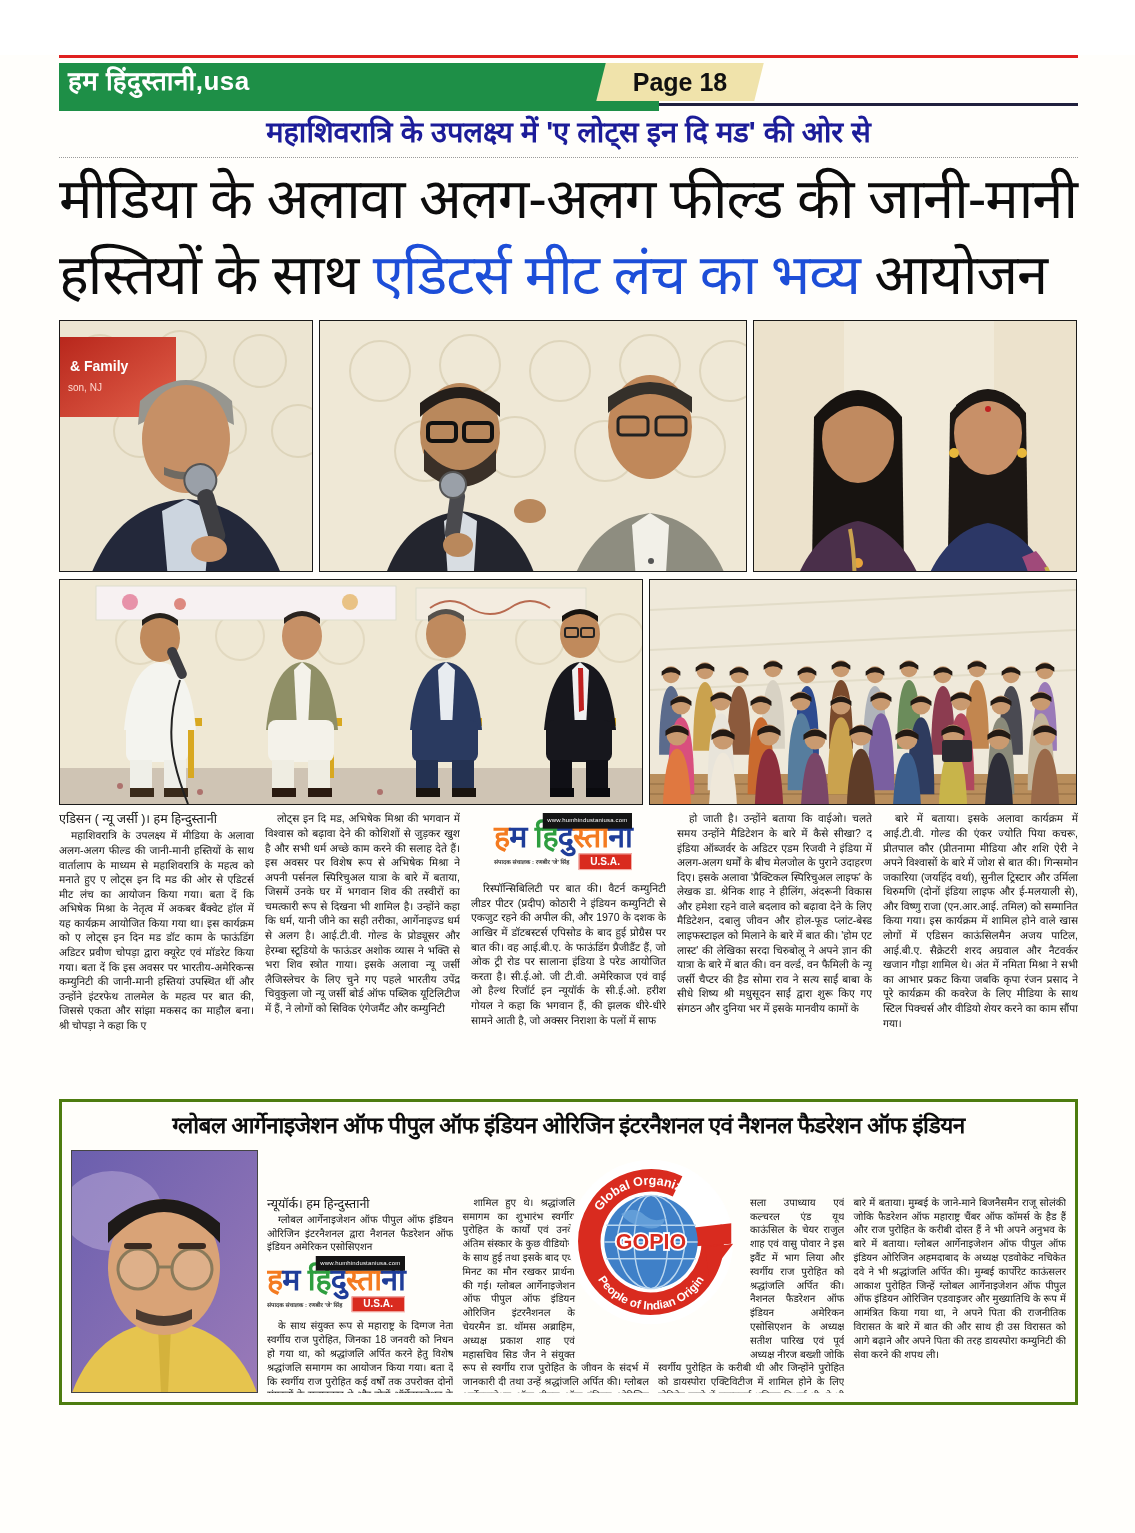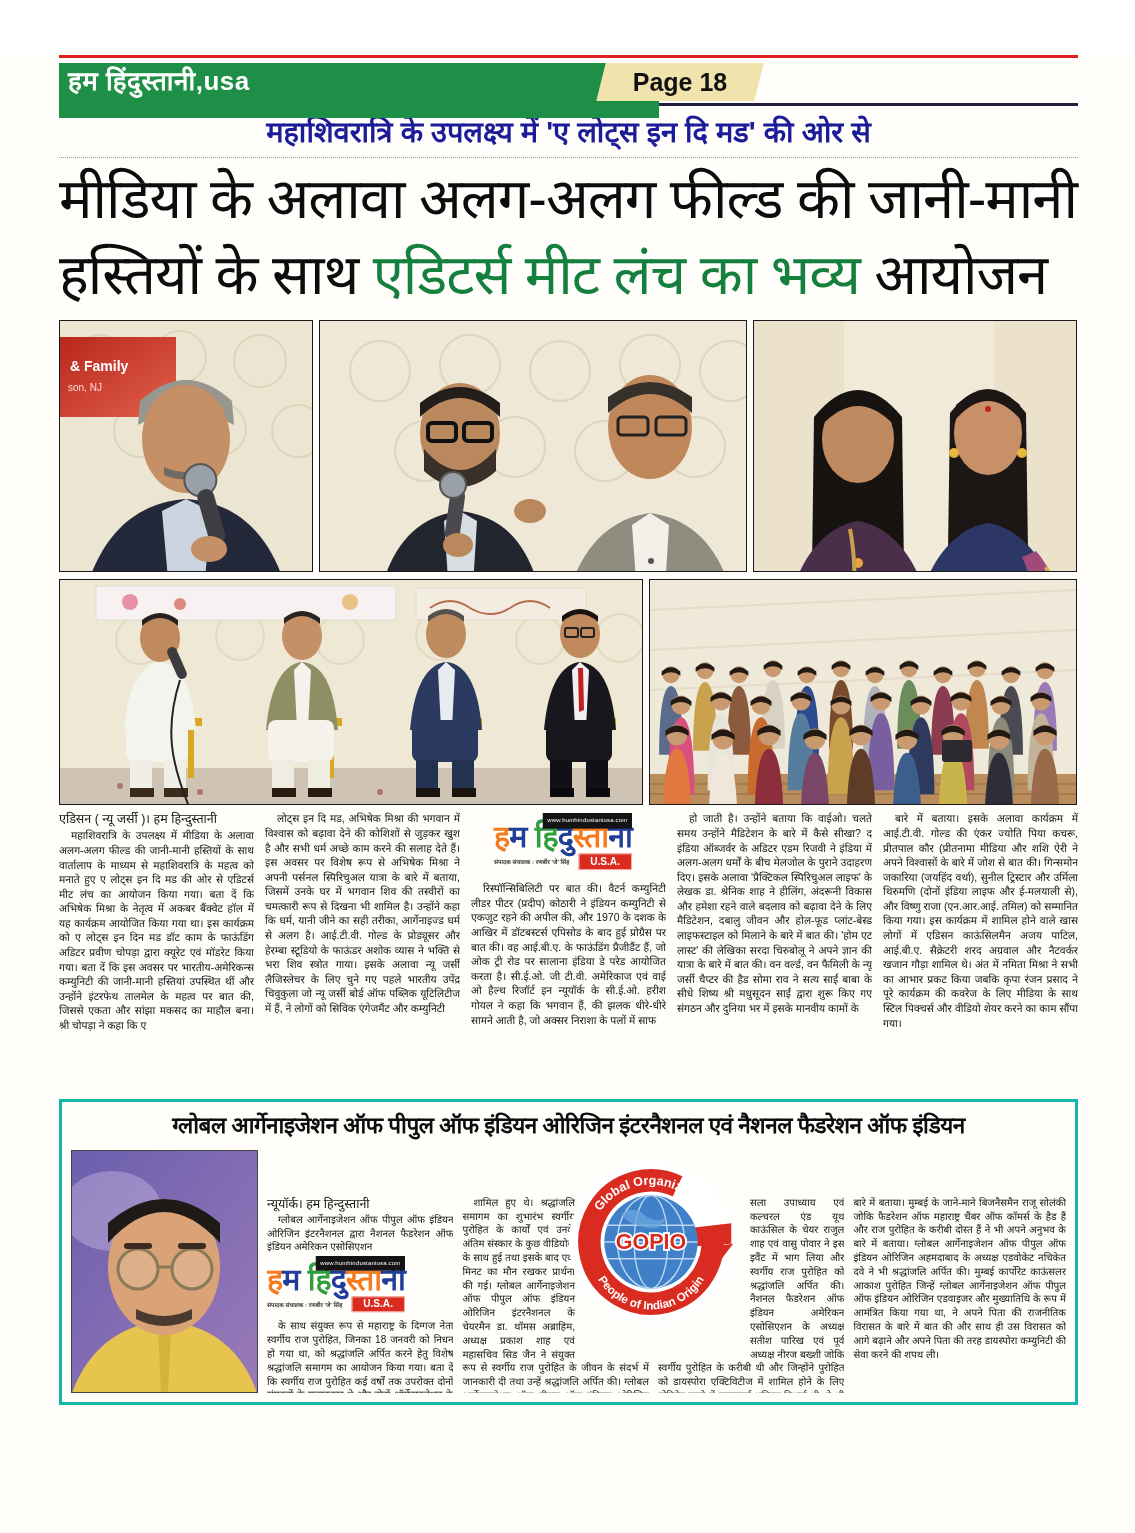--- a/index.html
+++ b/index.html
@@ -3,32 +3,32 @@
 <meta charset="utf-8">
 <style>
   * { margin:0; padding:0; box-sizing:border-box; }
   body { width:1135px; height:1533px; background:#ffffff; font-family:"Liberation Sans","DejaVu Sans",sans-serif; color:#111; overflow:hidden; }
   .page { position:relative; width:1135px; height:1533px; background:#fffefb; }
   .content { position:relative; margin-left:59px; width:1019px; }
 
   
   .topline { margin-top:55px; height:3px; background:#e02020; }
   .masthead { position:relative; height:41px; margin-top:3px; }
-  .green-bar { position:absolute; left:0; top:2px; width:600px; height:55px; background:#1e8f47; color:#fff; font-weight:bold; font-size:26px; line-height:37px; padding-left:9px; letter-spacing:.5px; }
+  .green-bar { position:absolute; left:0; top:2px; width:600px; height:48px; background:#1e8f47; color:#fff; font-weight:bold; font-size:26px; line-height:37px; padding-left:9px; letter-spacing:.5px; }
   .page-tab { position:absolute; left:542px; top:2px; width:158px; height:38px; background:#f0e3ab; transform:skewX(-14deg); }
   .page-tab-label { transform:skewX(14deg); text-align:center; font-weight:bold; font-size:25px; line-height:38px; color:#101010; }
   .mast-right { position:absolute; right:0; top:1px; text-align:right; }
   .mast-date { color:#d31f1f; font-weight:bold; font-size:17px; line-height:20px; }
   .mast-site { color:#0a9aa8; font-weight:bold; font-size:15px; line-height:17px; }
   .mast-rule { height:3px; background:#20203e; margin-top:1px; }
 
   
   .kicker { color:#1c1c99; font-weight:bold; font-size:29px; text-align:center; padding:5px 0 7px; white-space:nowrap; border-bottom:1px dotted #9a9a9a; }
   .headline { font-weight:400; font-size:56px; line-height:1.36; color:#0c0c0c; white-space:nowrap; letter-spacing:-1px; padding-top:3px; }
-  .headline .red { color:#15803d; }
+  .headline .red { color:#1d4ed8; }
 
   
   .ph-row { display:flex; gap:6px; }
   .r1 { margin-top:7px; height:252px; }
   .r2 { margin-top:7px; height:226px; }
   .ph { border:1px solid #1a1a1a; overflow:hidden; background:#efe8d6; flex:none; }
   .ph svg { display:block; }
 
   
   .art-row { display:flex; gap:11px; height:282px; margin-top:6px; }
@@ -41,21 +41,21 @@
   .hh-url { position:absolute; top:0; right:0; background:#141414; color:#fff; font-size:6.5px; padding:1px 5px; letter-spacing:.2px; }
   .hh-words { font-weight:bold; font-size:33px; line-height:1.04; white-space:nowrap; letter-spacing:-1px; }
   .w1 { margin-right:9px; }
   .c-or { color:#f47b20; } .c-bl { color:#1f3d99; } .c-gr { color:#2e9e3f; }
   .hh-bottom { display:flex; justify-content:space-between; align-items:center; margin-top:1px; }
   .hh-tag { font-size:6.5px; color:#333; font-weight:bold; }
   .hh-usa { background:#d92b1f; color:#fff; font-weight:bold; font-size:11px; padding:0px 12px 1px; border:1px solid #f6bdb7; }
   .logo-wrap { text-align:center; margin-bottom:4px; }
 
   
-  .trib-box { margin-top:6px; border:3px solid #14b8a6; background:#fffefa; }
+  .trib-box { margin-top:6px; border:3px solid #4d7c0f; background:#fffefa; }
   .trib-head { text-align:center; font-weight:800; font-size:22.5px; line-height:1.58; color:#0d0d0d; white-space:nowrap; overflow:hidden; padding:6px 4px 2px; letter-spacing:-.5px; }
   .trib-row { display:flex; gap:9px; padding:4px 9px 9px; position:relative; height:256px; }
   .trib-photo { width:187px; flex:none; border:1px solid #444; overflow:hidden; }
   .tcol { flex:1; overflow:hidden; text-align:justify; font-size:10px; line-height:13.8px; color:#131313;margin-top:46px; }
   .tcol.wide { flex:1.14; }
   .tcol p { text-indent:11px; }
   .hh-logo.mid { transform:scale(.92); transform-origin:left top; margin:2px 0; }
   .gopio-abs { position:absolute; left:505px; top:12px; width:168px; height:168px; }
   .sp-r { float:right; width:68px; height:138px; margin:12px 0 4px 6px; }
   .sp-l { float:left; width:86px; height:148px; margin:12px 6px 4px 0; }

